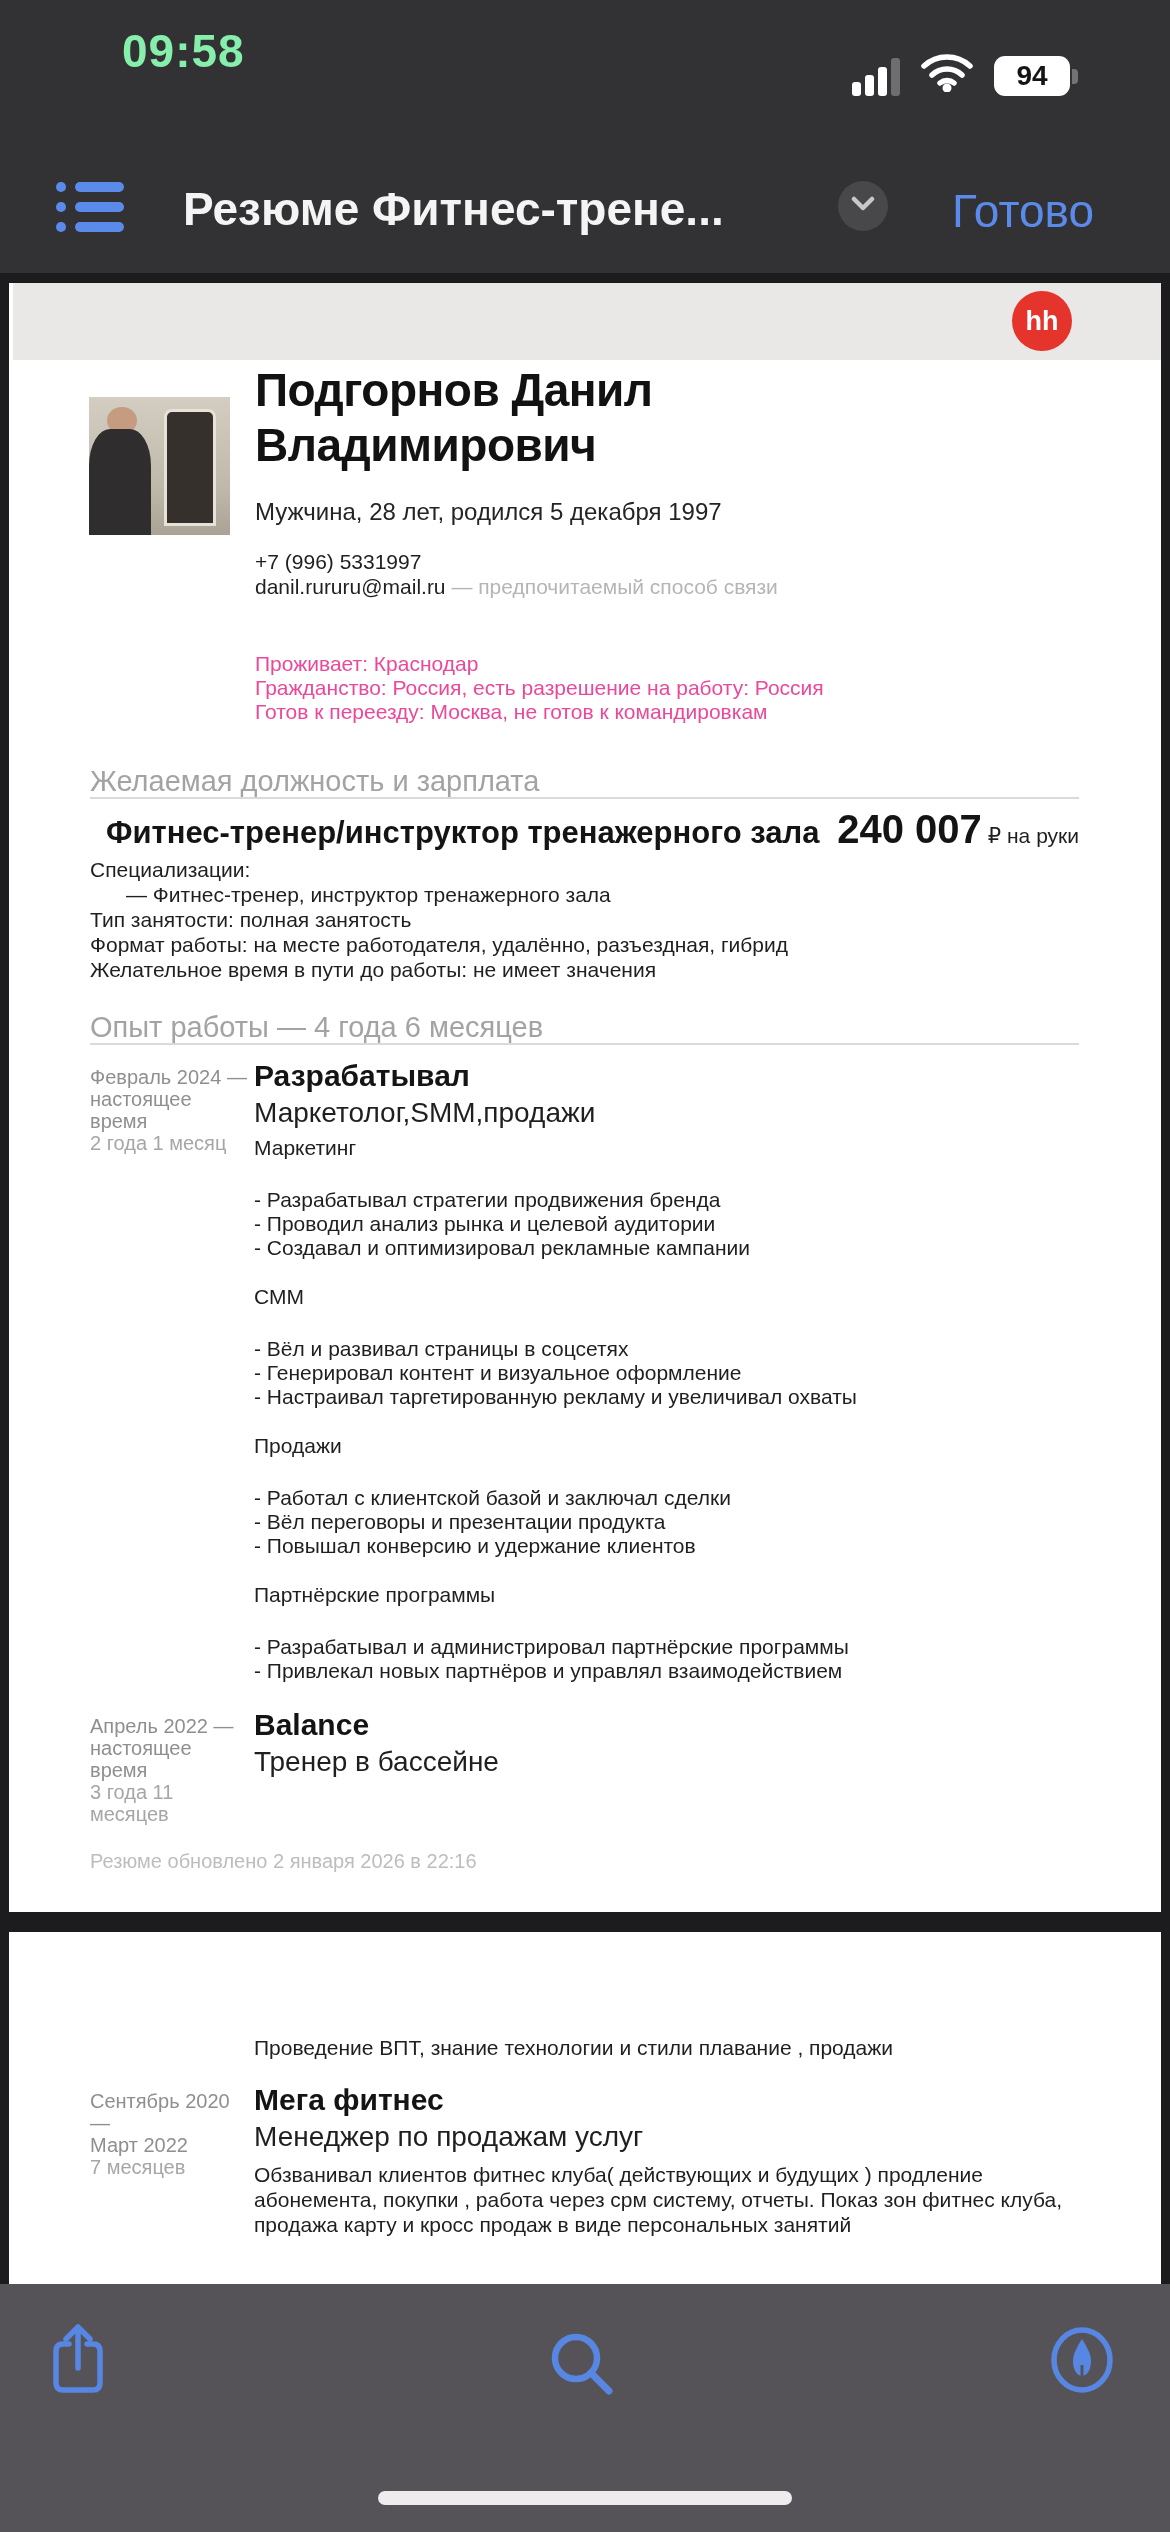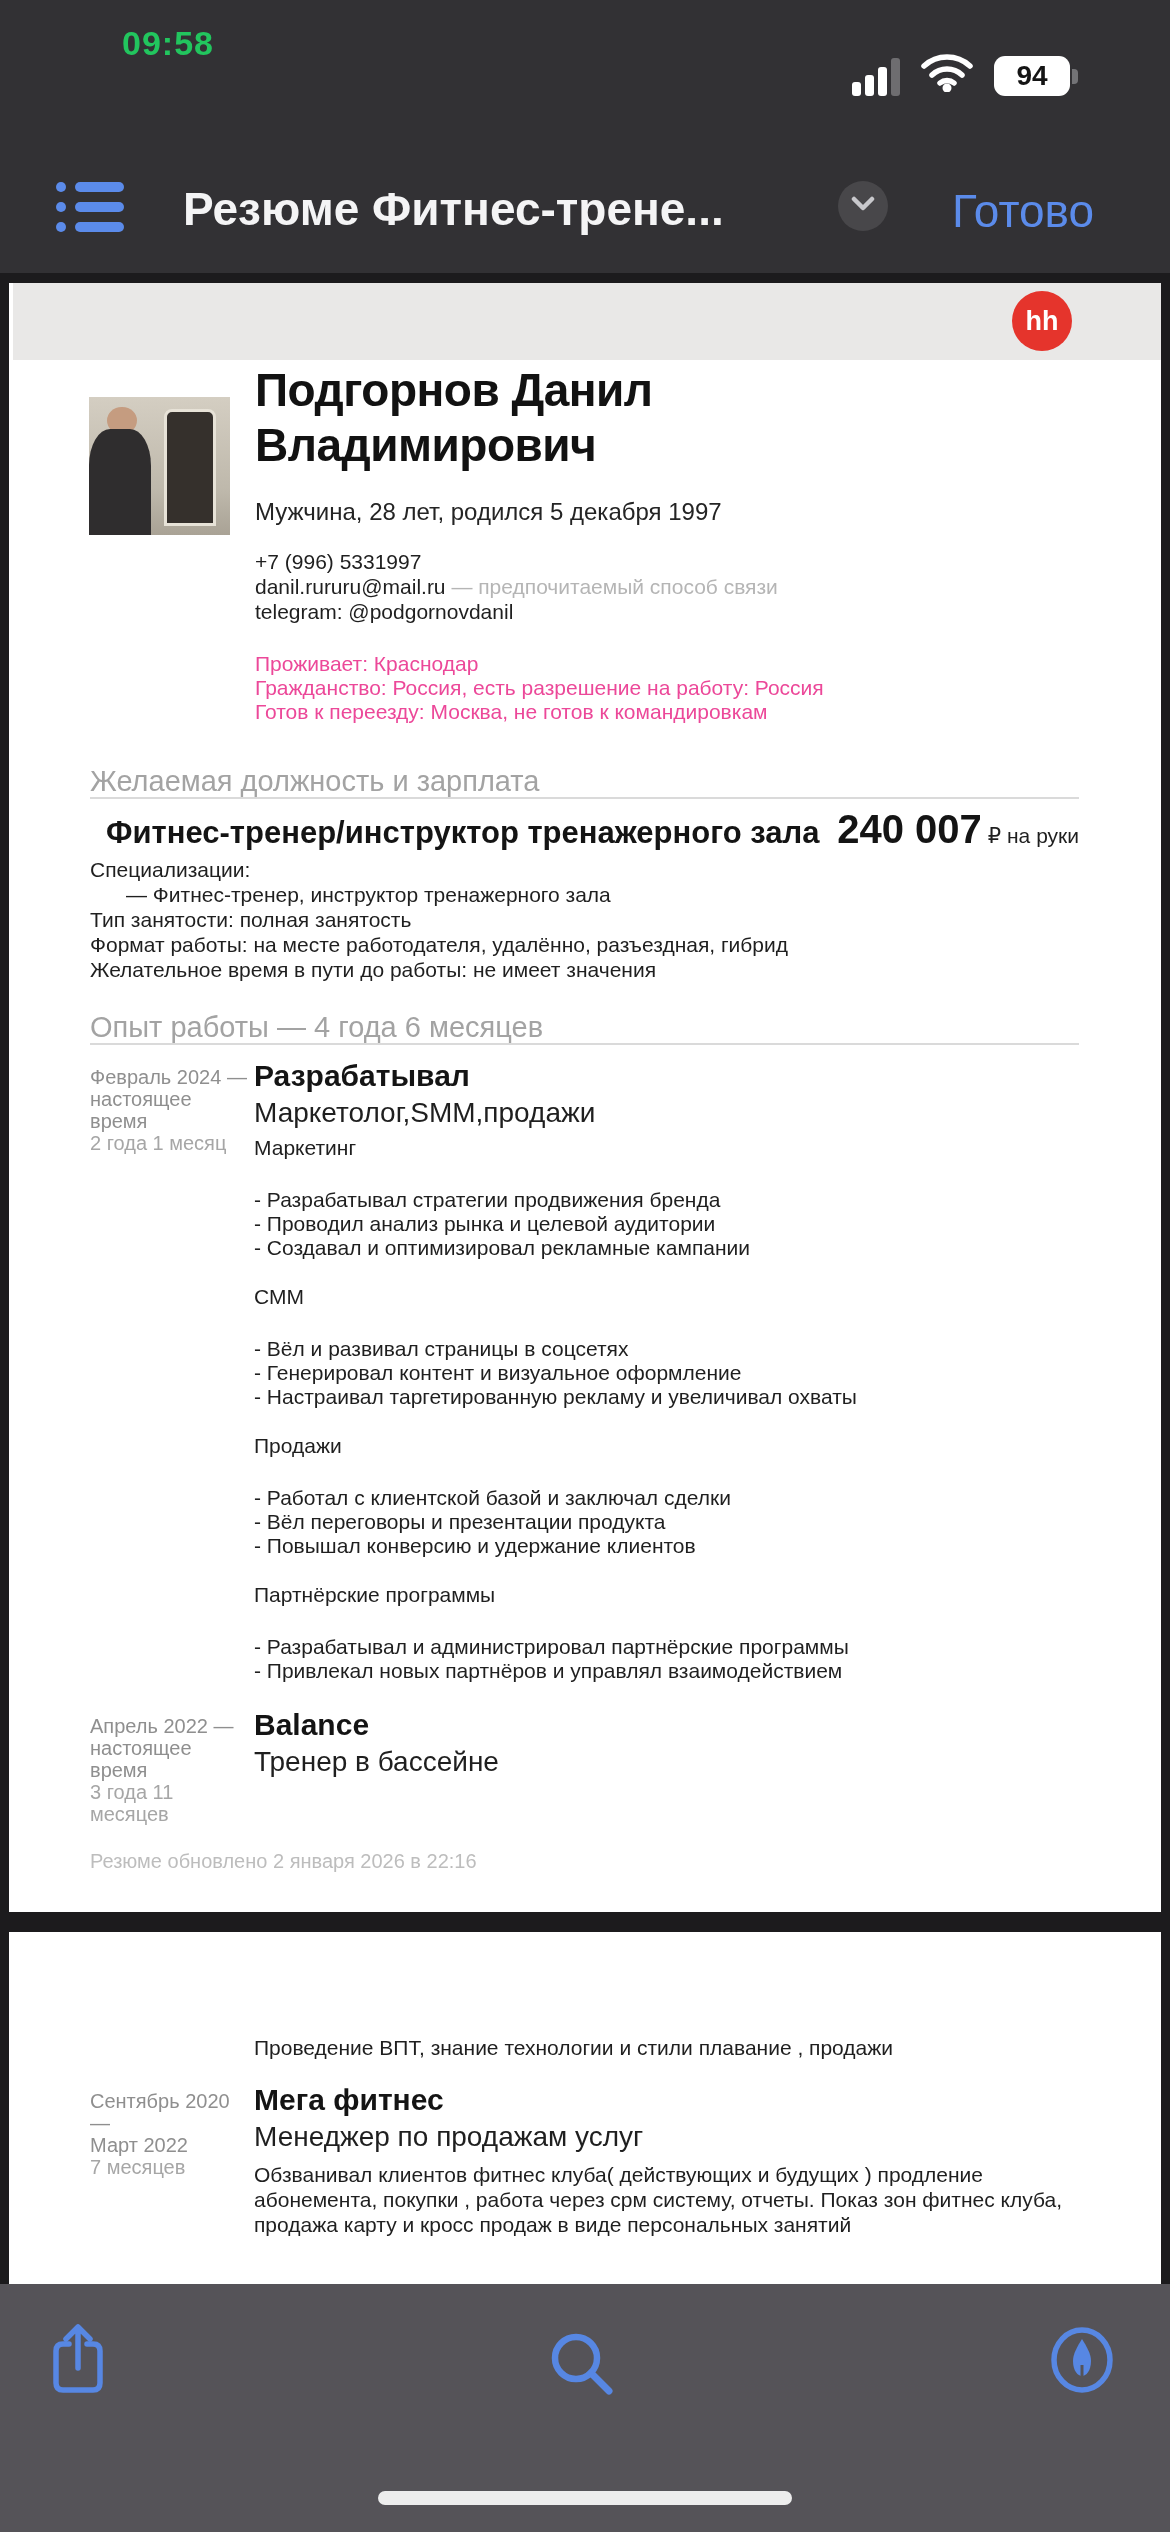--- a/index.html
+++ b/index.html
@@ -1,21 +1,21 @@
 <!DOCTYPE html>
 <html><head>
 <meta charset="utf-8">
 <style>
   html,body{margin:0;padding:0;background:#000;}
   .screen{position:relative;width:1170px;height:2532px;overflow:hidden;
           background:#1c1b1d;font-family:"Liberation Sans","DejaVu Sans",sans-serif;
           -webkit-font-smoothing:antialiased;}
   
   .chrome{position:absolute;left:0;top:0;width:1170px;height:273px;background:#323134;}
-  .time{position:absolute;left:122px;top:24px;font-size:34px;font-weight:700;color:#22c55e;letter-spacing:1px;}
+  .time{position:absolute;left:122px;top:24px;font-size:46px;font-weight:700;color:#86efac;letter-spacing:1px;}
   .sb-icons{position:absolute;left:852px;top:52px;display:flex;align-items:flex-end;gap:20px;}
   .cell{display:flex;align-items:flex-end;gap:4px;height:40px;}
   .cell .bar{width:9px;border-radius:3px;background:#fff;}
   .cell .b1{height:14px}.cell .b2{height:21px}.cell .b3{height:29px}.cell .b4{height:38px;background:#6e6d70;}
   .battery{position:relative;display:flex;align-items:center;}
   .bat-body{width:76px;height:40px;border-radius:11px;background:#ffffff;color:#141414;
             font-size:28px;font-weight:700;display:flex;align-items:center;justify-content:center;}
   .bat-cap{width:6px;height:15px;margin-left:2px;border-radius:0 4px 4px 0;background:#737376;}
   .list-icon{position:absolute;left:56px;top:182px;width:68px;height:50px;display:flex;flex-direction:column;justify-content:space-between;}
   .list-row{display:flex;align-items:center;gap:9px;}
@@ -138,21 +138,20 @@
         <div class="ph-head"></div>
         <div class="ph-body"></div>
     </div>
 
     <div class="name">Подгорнов Данил Владимирович</div>
     <div class="meta">Мужчина, 28 лет, родился 5 декабря 1997</div>
 
     <div class="contacts">
       <div>+7 (996) 5331997</div>
       <div><span>danil.rururu@mail.ru</span> <span class="gray-note">— предпочитаемый способ связи</span></div>
-      <div>telegram: @podgornovdanil</div>
     </div>
 
     <div class="address">
       <div>Проживает: Краснодар</div>
       <div>Гражданство: Россия, есть разрешение на работу: Россия</div>
       <div>Готов к переезду: Москва, не готов к командировкам</div>
     </div>
 
     <div class="sec-h s1">Желаемая должность и зарплата</div>
 

